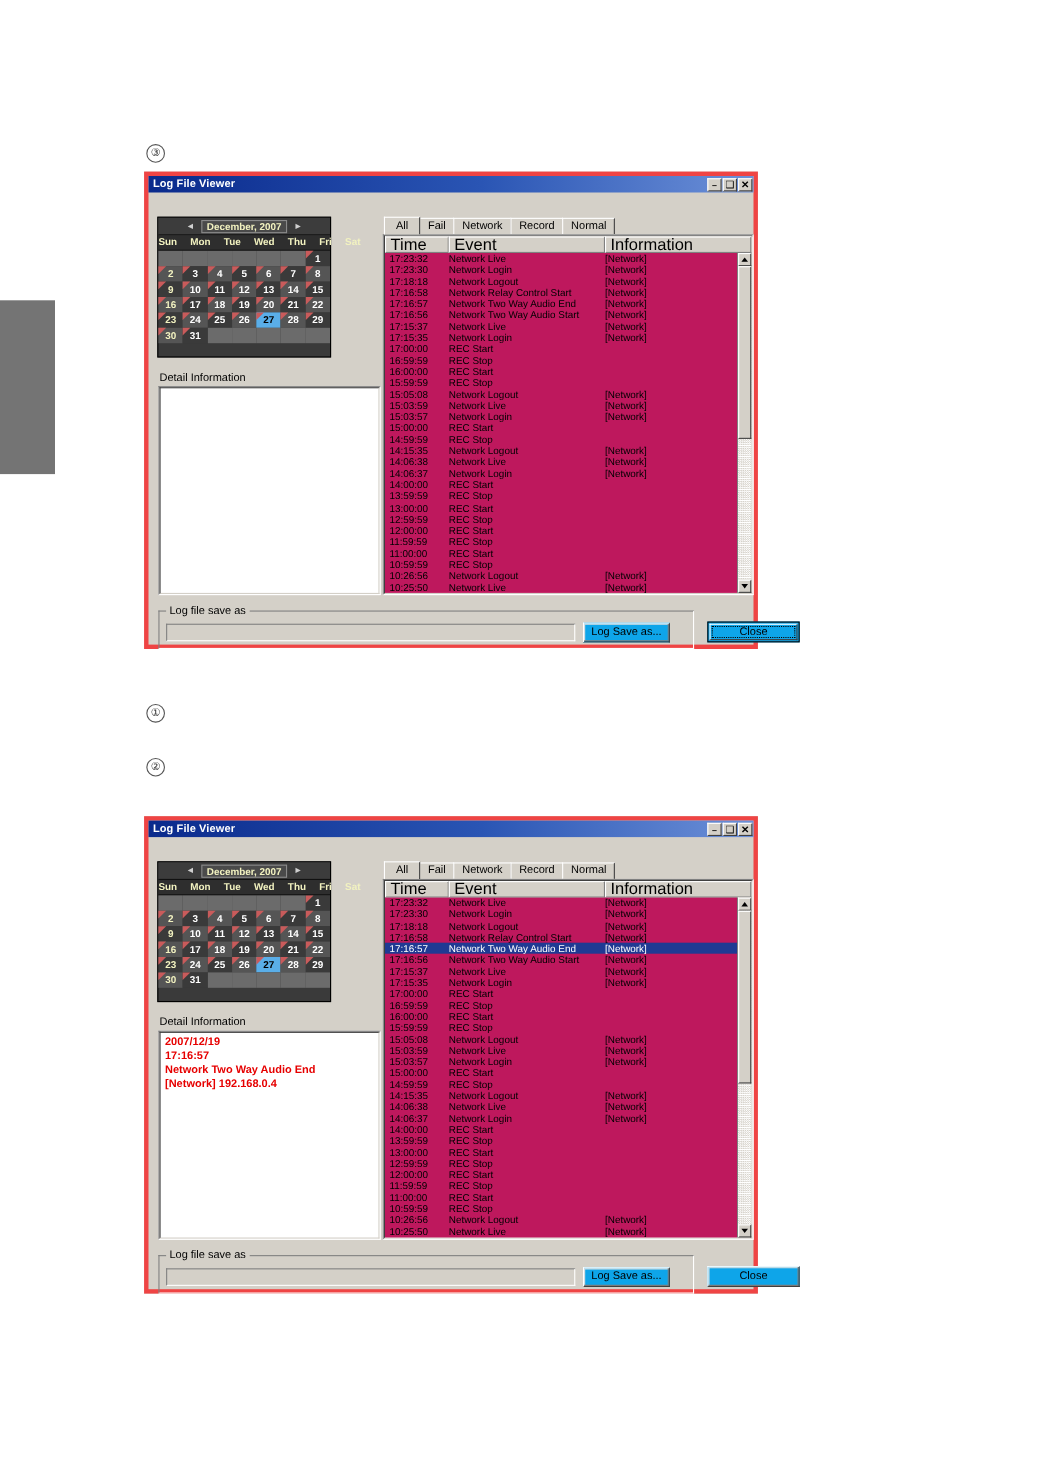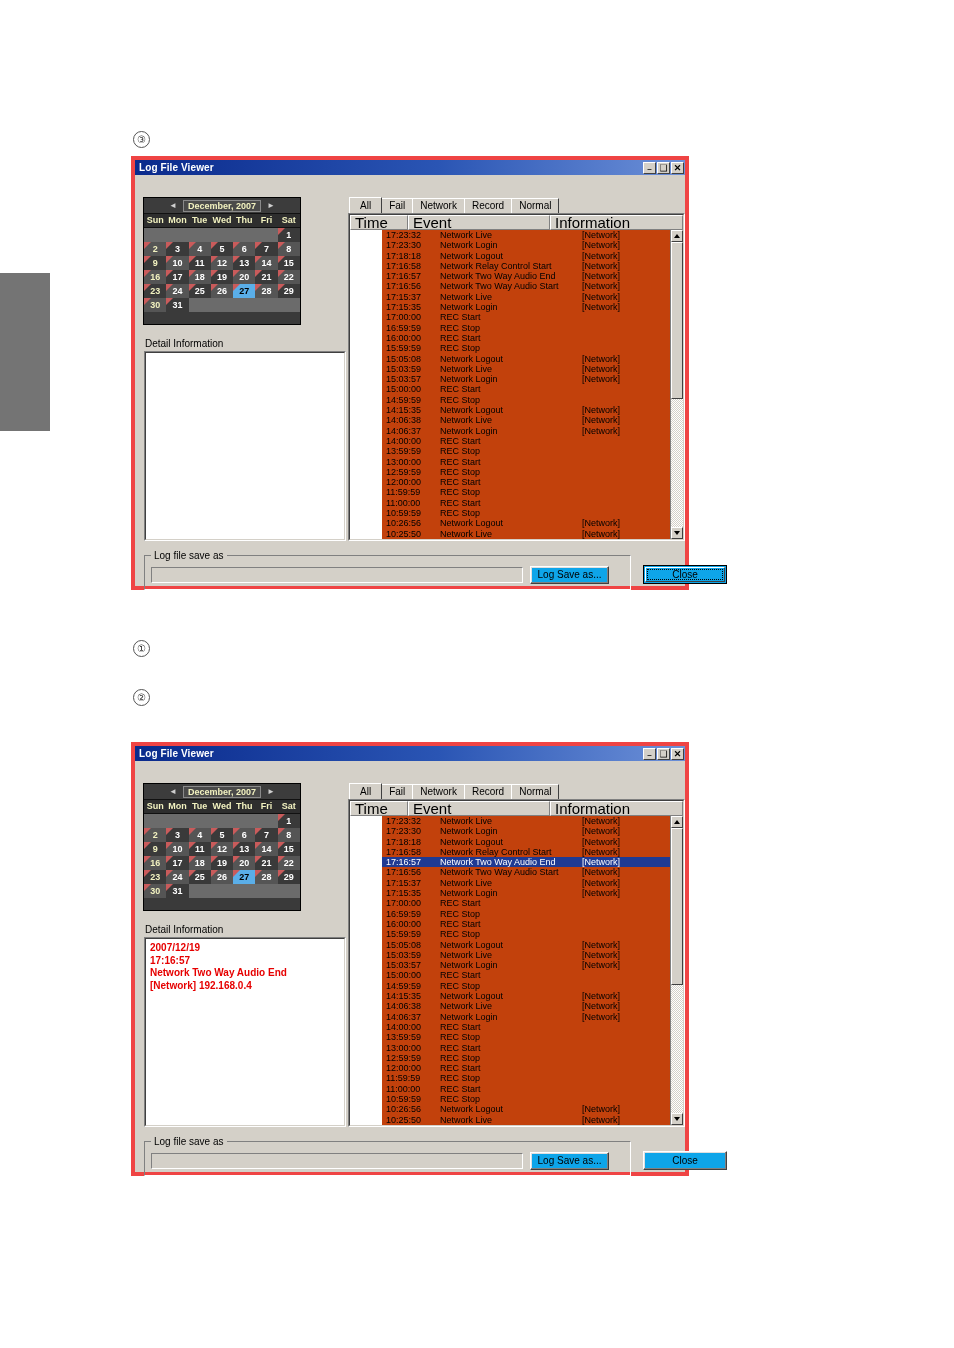--- a/index.html
+++ b/index.html
@@ -109,20 +109,21 @@
     border: 1px solid #8a8a8a;
     padding: 0px 4px;
     background: #4a4a4a;
   }
   .cal-dow {
     display: grid;
     grid-template-columns: repeat(7, 1fr);
     height: 13px;
     background: #2e2e2e;
     border-bottom: 1px solid #111;
+    gap: 12px;
   }
   .cal-dow div {
     color: #f2f2c0;
     font-size: 9px;
     font-weight: bold;
     text-align: center;
     line-height: 13px;
   }
   .cal-grid {
     display: grid;
@@ -265,23 +266,22 @@
     border: 1px solid #ffffff;
     border-right-color: #808080;
     border-bottom-color: #808080;
     box-sizing: border-box;
     overflow: hidden;
     white-space: nowrap;
   }
   .list-rows {
     flex: 1 1 auto;
     overflow: hidden;
-    background: #c2410c;
+    background: #be185d;
     position: relative;
-    margin-left: 32px;
   }
   .row {
     display: flex;
     height: 10.3px;
     font-size: 9px;
     line-height: 10.3px;
     color: #000;
     white-space: nowrap;
   }
   .row.sel { background: #1f3a93; color: #fff; }

